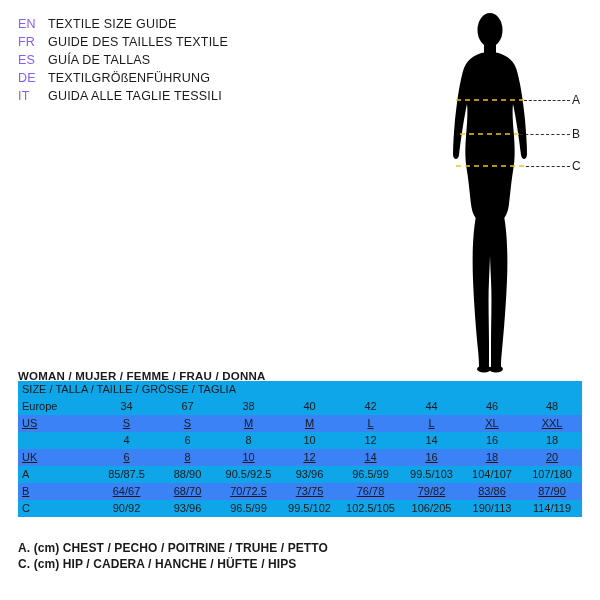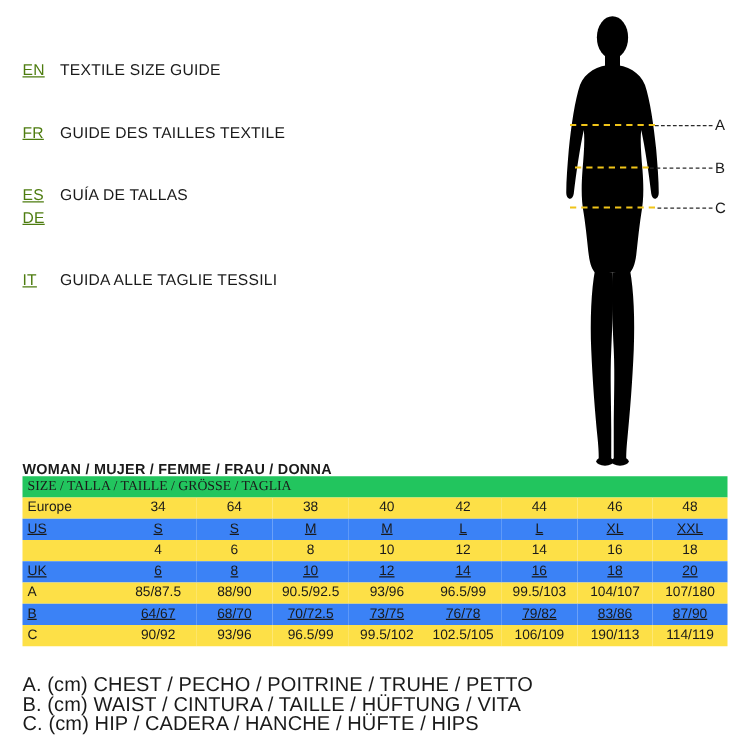--- a/index.html
+++ b/index.html
@@ -32,27 +32,25 @@
     display: flex;
     align-items: baseline;
     line-height: 17px;
     margin-bottom: 1px;
     font-size: 12.5px;
     letter-spacing: 0.2px;
   }
   .lang-code {
     width: 30px;
     flex: 0 0 30px;
-    color: #4d7c0f;
-    text-decoration: underline;
+    color: #8b5cf6;
   }
   .lang-text {
     color: #1a1a1a;
     white-space: nowrap;
-    margin-top: 32px;
   }
 
   
   .figure-area {
     position: absolute;
     top: 8px;
     left: 420px;
     width: 180px;
     height: 370px;
   }
@@ -100,43 +98,42 @@
     text-align: center;
     color: #1a1a1a;
     line-height: 17px;
   }
   table.size-table td.rowhead {
     text-align: left;
     padding-left: 4px;
     width: 78px;
   }
   tr.head-row td {
-    background: #22c55e;
+    background: #0ea5e9;
     font-weight: normal;
     font-size: 11px;
-    font-family: Liberation Serif, serif;
   }
   tr.shade td {
-    background: #fde047;
+    background: #0ea5e9;
   }
   tr.plain td {
     background: #3b82f6;
     text-decoration: underline;
   }
 
   
   .legend {
     position: absolute;
     left: 18px;
     top: 541px;
     width: 560px;
   }
   .legend-row {
-    font-size: 16px;
-    font-weight: normal;
+    font-size: 12px;
+    font-weight: bold;
     line-height: 15.5px;
     letter-spacing: 0.1px;
     color: #1a1a1a;
   }
 </style>
 </head>
 <body>
 
 <div class="page">
 
@@ -148,20 +145,21 @@
     <div class="lang-row">
       <span class="lang-code">FR</span>
       <span class="lang-text">GUIDE DES TAILLES TEXTILE</span>
     </div>
     <div class="lang-row">
       <span class="lang-code">ES</span>
       <span class="lang-text">GUÍA DE TALLAS</span>
     </div>
     <div class="lang-row">
       <span class="lang-code">DE</span>
+      <span class="lang-text">TEXTILGRÖßENFÜHRUNG</span>
     </div>
     <div class="lang-row">
       <span class="lang-code">IT</span>
       <span class="lang-text">GUIDA ALLE TAGLIE TESSILI</span>
     </div>
   </div>
 
   <div class="figure-area">
     <svg class="figure-svg" width="180" height="370" viewBox="0 0 180 370">
       <g fill="#000000">
@@ -243,21 +241,21 @@
           <col style="width:60px">
       </colgroup>
       <tbody>
         <tr class="head-row">
           <td class="rowhead" colspan="9" style="text-align:left;">SIZE / TALLA / TAILLE / GRÖSSE / TAGLIA</td>
         </tr>
 
         <tr class="shade">
           <td class="rowhead">Europe</td>
           <td>34</td>
-          <td>64</td>
+          <td>67</td>
           <td>38</td>
           <td>40</td>
           <td>42</td>
           <td>44</td>
           <td>46</td>
           <td>48</td>
         </tr>
 
         <tr class="plain">
           <td class="rowhead">US</td>
@@ -319,27 +317,26 @@
           <td>87/90</td>
         </tr>
 
         <tr class="shade">
           <td class="rowhead">C</td>
           <td>90/92</td>
           <td>93/96</td>
           <td>96.5/99</td>
           <td>99.5/102</td>
           <td>102.5/105</td>
-          <td>106/109</td>
+          <td>106/205</td>
           <td>190/113</td>
           <td>114/119</td>
         </tr>
       </tbody>
     </table>
   </div>
 
   <div class="legend">
     <div class="legend-row">A. (cm) CHEST / PECHO / POITRINE / TRUHE / PETTO</div>
-    <div class="legend-row">B. (cm) WAIST / CINTURA / TAILLE / HÜFTUNG / VITA</div>
     <div class="legend-row">C. (cm) HIP / CADERA / HANCHE / HÜFTE / HIPS</div>
   </div>
 
 </div>
 
 </body></html>

